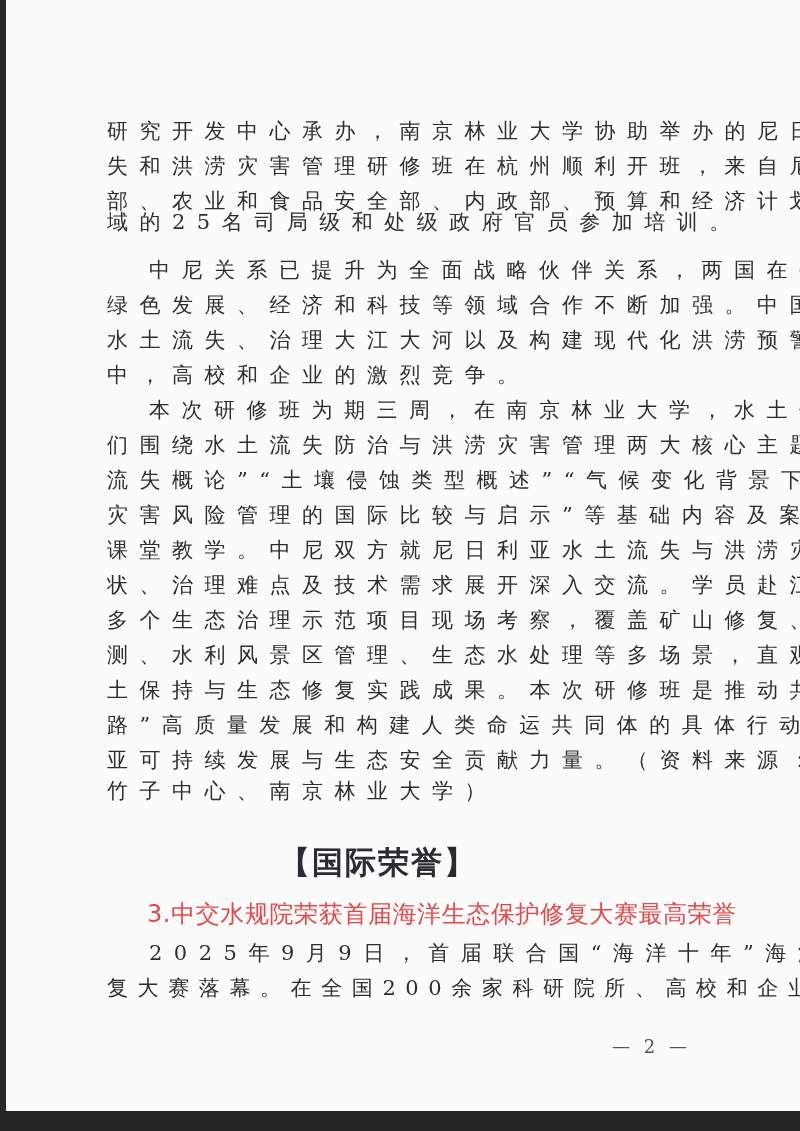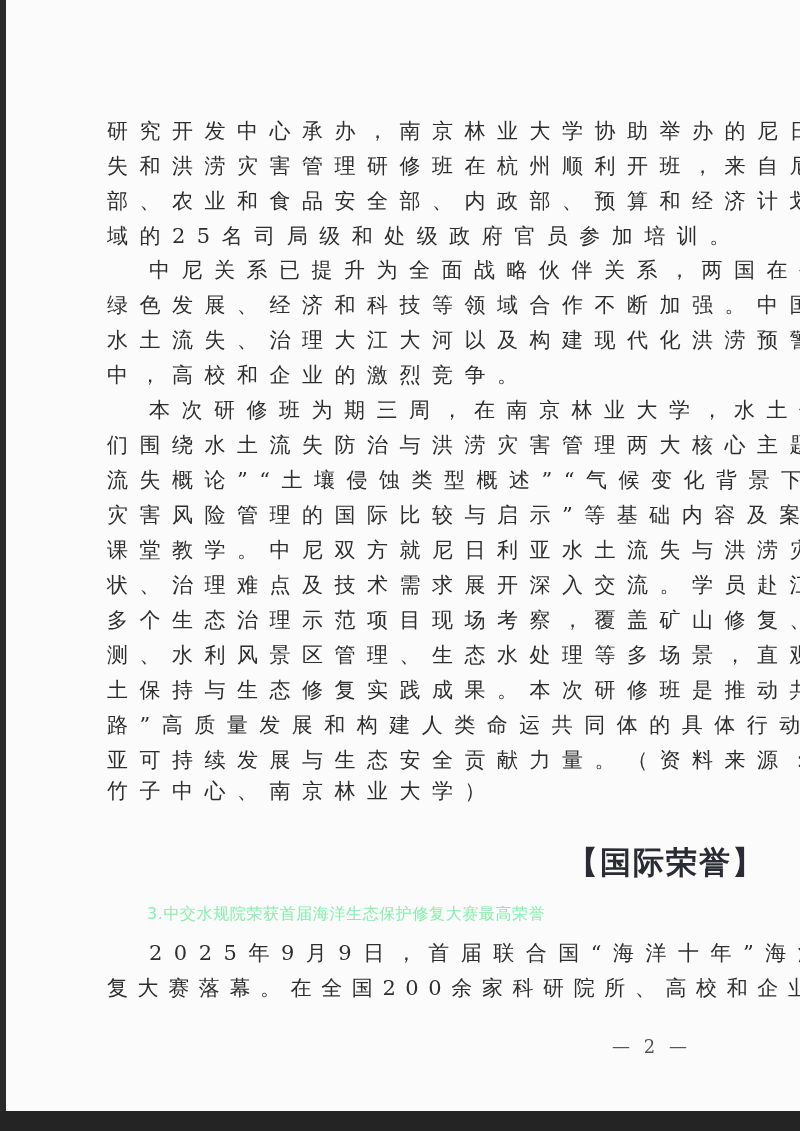--- a/index.html
+++ b/index.html
@@ -22,48 +22,47 @@
   }
   .body-line {
     position: absolute; left: 107px; width: 600px;
     font-size: 21px; line-height: 24px; height: 24px;
     letter-spacing: 11.5px; color: #2e2e2e; white-space: nowrap;
     font-family: "DejaVu Serif", "Liberation Serif", serif;
   }
   .body-line.indent { left: 149px; }
   .section-heading {
     position: absolute; left: 0; width: 756px; top: 842px;
-    text-align: right; font-size: 31px; line-height: 40px; font-weight: bold;
+    text-align: center; font-size: 31px; line-height: 40px; font-weight: bold;
     color: #2b2b35; letter-spacing: 2px;
     font-family: "DejaVu Serif", "Liberation Serif", serif;
-    margin-left: 9px;
   }
   .article-title {
     position: absolute; left: 147px; top: 901px;
-    font-size: 16px; line-height: 26px; color: #86efac; white-space: nowrap;
+    font-size: 24px; line-height: 26px; color: #ef4444; white-space: nowrap;
     letter-spacing: 0.6px;
     font-family: "DejaVu Sans", "Liberation Sans", sans-serif;
   }
   .page-number {
     position: absolute; left: 612px; top: 1036px;
     font-size: 18px; color: #555; letter-spacing: 4px;
     font-family: "DejaVu Serif", "Liberation Serif", serif;
   }
 </style>
 </head>
 <body>
 
 <div class="scan-left"></div>
 <div class="page"></div>
 <div class="bottom-bar"></div>
 
 <div class="body-line" style="top:119px">研究开发中心承办，南京林业大学协助举办的尼日利亚水土流</div>
 <div class="body-line" style="top:154px">失和洪涝灾害管理研修班在杭州顺利开班，来自尼日利亚环境</div>
 <div class="body-line" style="top:189px">部、农业和食品安全部、内政部、预算和经济计划部等相关领</div>
-<div class="body-line" style="top:224px">域的25名司局级和处级政府官员参加培训。</div>
+<div class="body-line" style="top:210px">域的25名司局级和处级政府官员参加培训。</div>
 
 <div class="body-line indent" style="top:258px">中尼关系已提升为全面战略伙伴关系，两国在生态治理、</div>
 <div class="body-line" style="top:293px">绿色发展、经济和科技等领域合作不断加强。中国在长期应对</div>
 <div class="body-line" style="top:328px">水土流失、治理大江大河以及构建现代化洪涝预警体系的实践</div>
 <div class="body-line" style="top:363px">中，高校和企业的激烈竞争。</div>
 
 <div class="body-line indent" style="top:398px">本次研修班为期三周，在南京林业大学，水土保持系教授</div>
 <div class="body-line" style="top:433px">们围绕水土流失防治与洪涝灾害管理两大核心主题，以“水土</div>
 <div class="body-line" style="top:468px">流失概论”“土壤侵蚀类型概述”“气候变化背景下城市洪涝</div>
 <div class="body-line" style="top:503px">灾害风险管理的国际比较与启示”等基础内容及案例数据进行</div>

